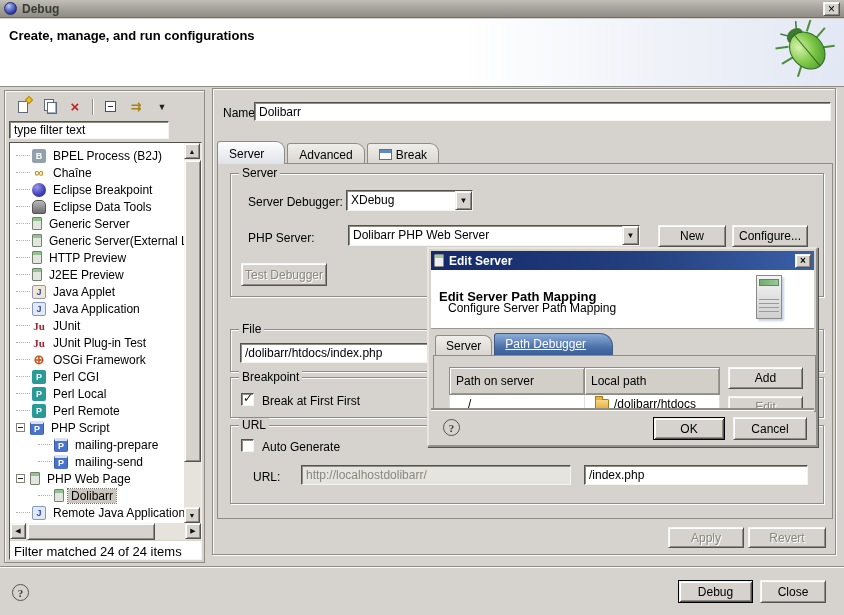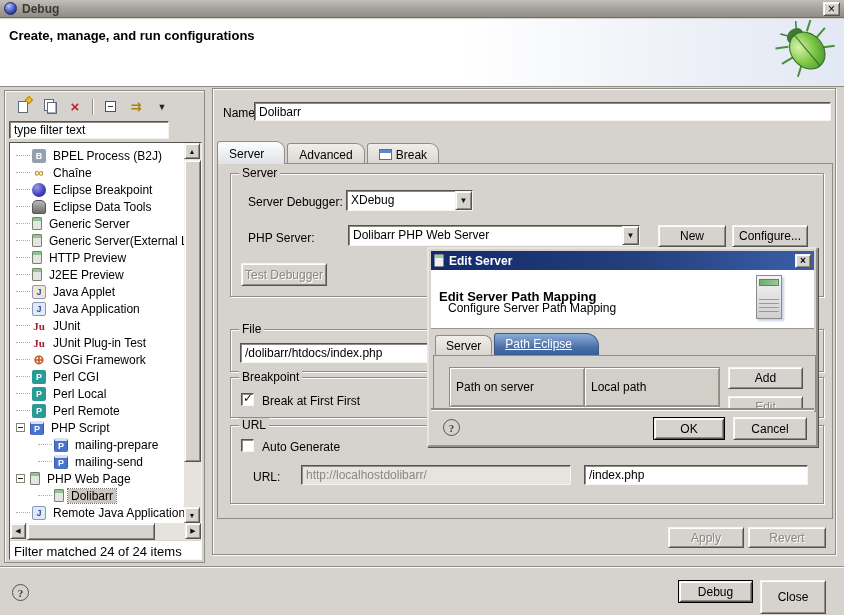--- a/index.html
+++ b/index.html
@@ -127,40 +127,40 @@
   .tower::before{content:"";position:absolute;left:2px;top:3px;right:2px;height:5px;background:linear-gradient(90deg,#6fae6f,#9ac89a);border:1px solid #5d8a5d}
   .tower::after{content:"";position:absolute;left:2px;right:2px;bottom:3px;height:16px;
     background:repeating-linear-gradient(180deg,#9a9a9a 0 1px,transparent 1px 4px)}
   .dlg-tabs{position:absolute;left:6px;top:84px;display:flex;align-items:flex-end;height:22px;z-index:2}
   .dlg-tab{height:20px;padding:3px 10px 2px;margin-right:2px;border:1px solid #8f8c86;border-bottom:none;
     border-radius:3px 8px 0 0;background:linear-gradient(180deg,#f0eee9,#d9d6cf)}
   .dlg-tab.active{height:22px;color:#fff;text-decoration:underline;border-color:#3e5higher? 41597f;border-color:#41597f;
     background:linear-gradient(180deg,#8cadd9 0%,#4a6fa8 65%,#3a5f98 100%);padding-right:26px;border-radius:3px 13px 0 0}
   .dlg-content{position:absolute;left:4px;top:106px;width:383px;height:57px;border:1px solid #8f8c86;overflow:hidden;background:#d6d3ce}
   .map-table{position:absolute;left:15px;top:11px;border-collapse:collapse;background:#fff}
-  .map-table th{width:135px;height:20px;text-align:left;font-weight:normal;padding:12px 6px;background:#d2cfc8;
+  .map-table th{width:135px;height:20px;text-align:left;font-weight:normal;padding:6px 6px;background:#d2cfc8;
     border:1px solid #8f8c86;box-shadow:inset 1px 1px 0 #fff,inset -1px -1px 0 #9a978f}
   .map-table td{width:135px;height:19px;padding:1px 4px;border:1px solid #e2e0da;background:#fff;white-space:nowrap}
   .map-table td.first{padding-left:18px}
   .folder{display:inline-block;width:14px;height:10px;border:1px solid #a87a18;border-radius:1px;margin:0 5px 0 6px;
     vertical-align:-1px;background:linear-gradient(180deg,#f6d88a,#e8b23a);position:relative}
   .folder::before{content:"";position:absolute;left:-1px;top:-4px;width:6px;height:3px;background:#e8b23a;border:1px solid #a87a18;border-bottom:none}
   .add-btn{position:absolute;left:294px;top:11px;width:75px;height:22px}
   .edit-btn{position:absolute;left:294px;top:40px;width:75px;height:22px}
   .dlg-bar{position:absolute;left:2px;right:2px;bottom:2px;height:33px;background:#d6d3ce;
     border-top:1px solid #fbfaf8;box-shadow:0 -2px 0 #8f8c86}
   .dlg-help{position:absolute;left:12px;top:8px}
   .ok-btn{position:absolute;left:222px;top:6px;width:72px;height:23px}
   .cancel-btn{position:absolute;left:302px;top:6px;width:74px;height:23px}
 
   
   .foot-sep{position:absolute;left:0;top:566px;width:844px;height:2px;border-top:1px solid #8f8c86;border-bottom:1px solid #fbfaf8}
   .foot-help{position:absolute;left:12px;top:584px}
   .debug-btn{position:absolute;left:678px;top:580px;width:75px;height:23px}
-  .close-btn{position:absolute;left:760px;top:580px;width:66px;height:34px}
+  .close-btn{position:absolute;left:760px;top:580px;width:66px;height:23px}
 </style>
 </head>
 <body>
 
 <div class="titlebar">
   <span class="eclipse-icon"></span>
   <span class="tname">Debug</span>
   <button class="win-x btn">×</button>
 </div>
 
@@ -434,21 +434,21 @@
     <span>Edit Server</span>
     <button class="dlg-x btn">×</button>
   </div>
   <div class="dlg-header">
     <h2>Edit Server Path Mapping</h2>
     <div class="sub">Configure Server Path Mapping</div>
     <div class="tower"></div>
   </div>
   <div class="dlg-tabs">
       <div class="dlg-tab"><span class="tab-label">Server</span></div>
-      <div class="dlg-tab active"><span class="tab-label">Path Eclipse</span></div>
+      <div class="dlg-tab active"><span class="tab-label">Path Debugger</span></div>
     </div>
   <div class="dlg-content">
     <table class="map-table">
       <thead>
           <tr>
             <th>Path on server</th>
             <th>Local path</th>
           </tr>
         </thead>
       <tbody>

